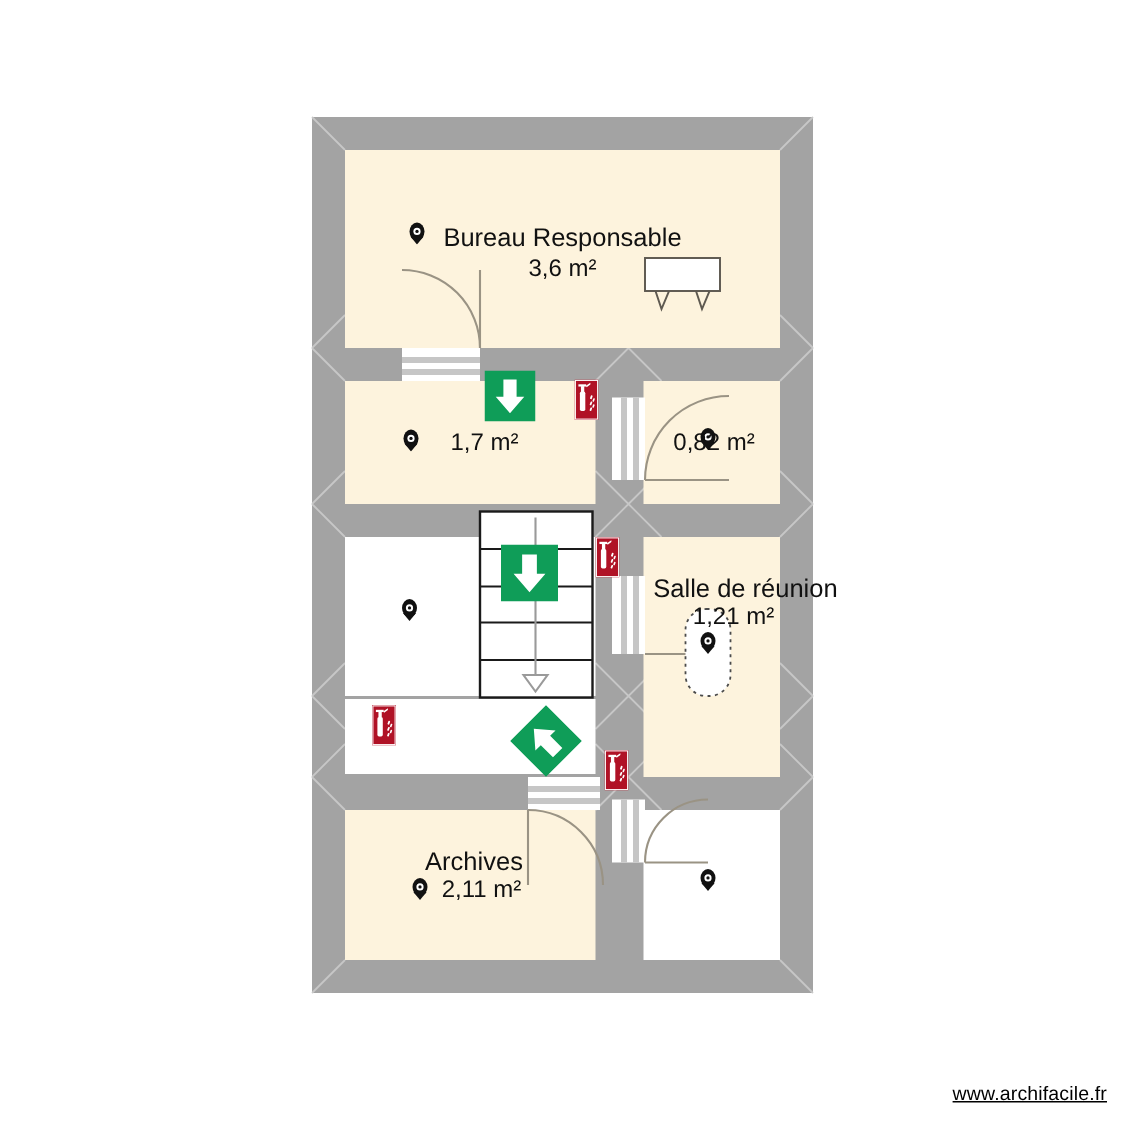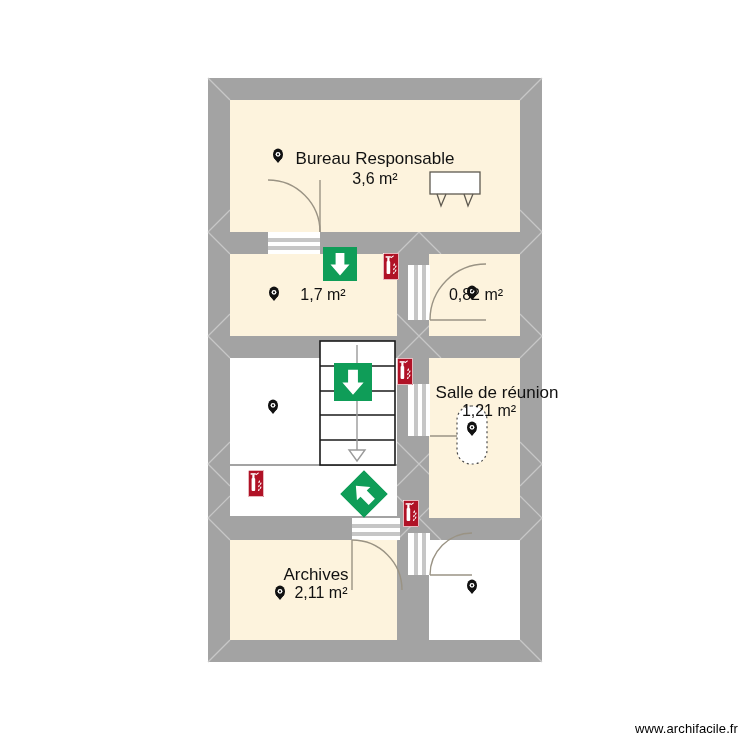--- a/index.html
+++ b/index.html
@@ -24,20 +24,21 @@
 
   .watermark {
     position: absolute;
     right: 12px;
     bottom: 14px;
     font-family: "Liberation Sans", sans-serif;
     font-size: 13px;
     color: #000000;
     letter-spacing: 0.1px;
     white-space: nowrap;
+    text-decoration: underline;
   }
 
   svg text {
     font-family: "Liberation Sans", sans-serif;
     fill: #111111;
   }
   .room-name {
     font-size: 17px;
   }
   .room-area {

